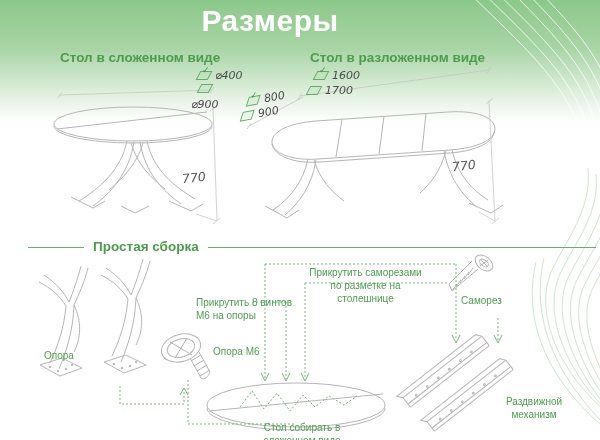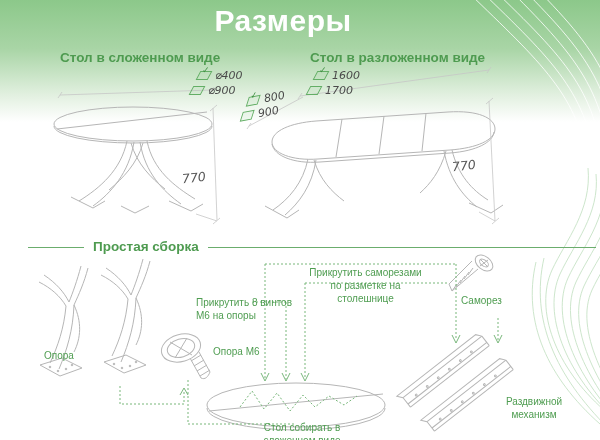--- a/index.html
+++ b/index.html
@@ -4,21 +4,21 @@
 <style>
   html,body{margin:0;padding:0;}
   body{width:600px;height:440px;position:relative;overflow:hidden;background:#fff;
        font-family:"Liberation Sans",sans-serif;}
   .header-grad{position:absolute;left:0;top:0;width:600px;height:122px;
        background:linear-gradient(180deg,#8cc88a 0%,#a9d5a6 40%,#e2f0e0 78%,#ffffff 100%);z-index:0;}
   svg.decor{position:absolute;left:0;top:0;z-index:1;}
   svg.art{position:absolute;left:0;top:0;z-index:2;}
   .txt{position:absolute;z-index:3;}
   .page-title{left:0;top:4px;width:540px;text-align:center;color:#fff;
-       font-size:30px;font-weight:bold;letter-spacing:.5px;padding-left:13px;}
+       font-size:30px;font-weight:bold;letter-spacing:.5px;}
   .sec-head{color:#4e9b50;font-weight:bold;font-size:13.5px;}
   .opt{position:absolute;z-index:3;display:flex;align-items:center;gap:5px;
        color:#4a4a4a;font-size:11px;font-style:italic;font-family:"DejaVu Sans",sans-serif;}
   .cb{display:inline-block;width:10px;height:7px;border:1.2px solid #63ae65;
        transform:skewX(-28deg);position:relative;background:rgba(130,195,130,.10);}
   .cb.checked::after{content:"✓";position:absolute;left:0px;top:-7px;font-size:9px;
        color:#3f8f42;font-weight:bold;font-style:normal;transform:skewX(28deg);}
   .dim{position:absolute;z-index:3;color:#555;font-size:12.5px;font-style:italic;
        font-family:"DejaVu Sans",sans-serif;transform:rotate(-6deg);}
   .divider-line{position:absolute;z-index:3;left:28px;top:247px;width:568px;height:1px;
@@ -212,21 +212,21 @@
 
 <div class="txt page-title">Размеры</div>
 
 <div class="txt sec-head" style="left:60px;top:50px;">Стол в сложенном виде</div>
 <div class="txt sec-head" style="left:310px;top:50px;">Стол в разложенном виде</div>
 
 <div class="opt" style="left:198px;top:69px;">
   <span class="cb checked"></span>
   <span>⌀400</span>
 </div>
-<div class="opt" style="left:191px;top:84px;">
+<div class="opt" style="left:191px;top:84px;flex-direction:column;">
   <span class="cb"></span>
   <span>⌀900</span>
 </div>
 
 <div class="opt" style="left:315px;top:69px;">
   <span class="cb checked"></span>
   <span>1600</span>
 </div>
 <div class="opt" style="left:308px;top:84px;">
   <span class="cb"></span>

